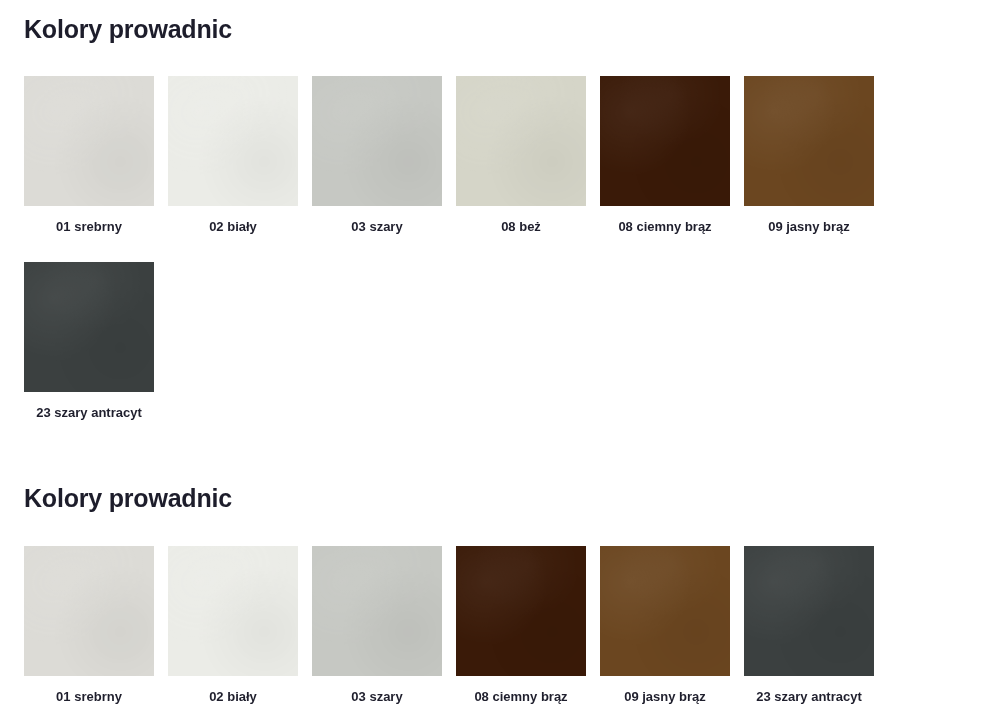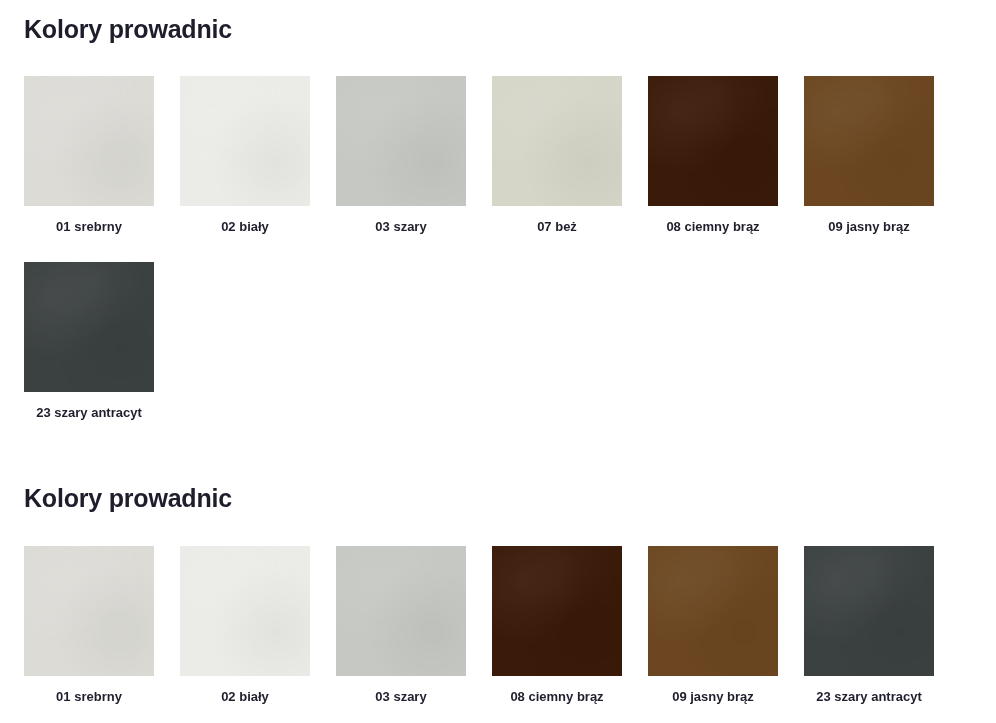--- a/index.html
+++ b/index.html
@@ -46,21 +46,21 @@
     display: flex;
     flex-wrap: wrap;
     align-content: flex-start;
     padding-left: 14px;
     padding-top: 0;
     gap: 0;
   }
 
   .swatch-cell {
     width: 130px;
-    margin-right: 26px;
+    margin-right: 14px;
     margin-top: 28px;
     box-sizing: content-box;
   }
   .section-guides .swatch-grid { padding-top: 6px; }
   .section-boxes  .swatch-grid { padding-top: 7px; }
 
   .swatch-chip {
     width: 130px;
     height: 130px;
     display: block;
@@ -107,21 +107,21 @@
         <div class="swatch-cell">
           <span class="swatch-chip" style="background-color: rgb(235, 236, 231);"></span>
           <span class="swatch-label">02 biały</span>
         </div>
         <div class="swatch-cell">
           <span class="swatch-chip" style="background-color: rgb(198, 200, 195);"></span>
           <span class="swatch-label">03 szary</span>
         </div>
         <div class="swatch-cell">
           <span class="swatch-chip" style="background-color: rgb(213, 213, 200);"></span>
-          <span class="swatch-label">07 beż</span>
+          <span class="swatch-label">08 beż</span>
         </div>
         <div class="swatch-cell">
           <span class="swatch-chip" style="background-color: rgb(58, 26, 8);"></span>
           <span class="swatch-label">08 ciemny brąz</span>
         </div>
         <div class="swatch-cell">
           <span class="swatch-chip" style="background-color: rgb(107, 70, 32);"></span>
           <span class="swatch-label">09 jasny brąz</span>
         </div>
         <div class="swatch-cell">

